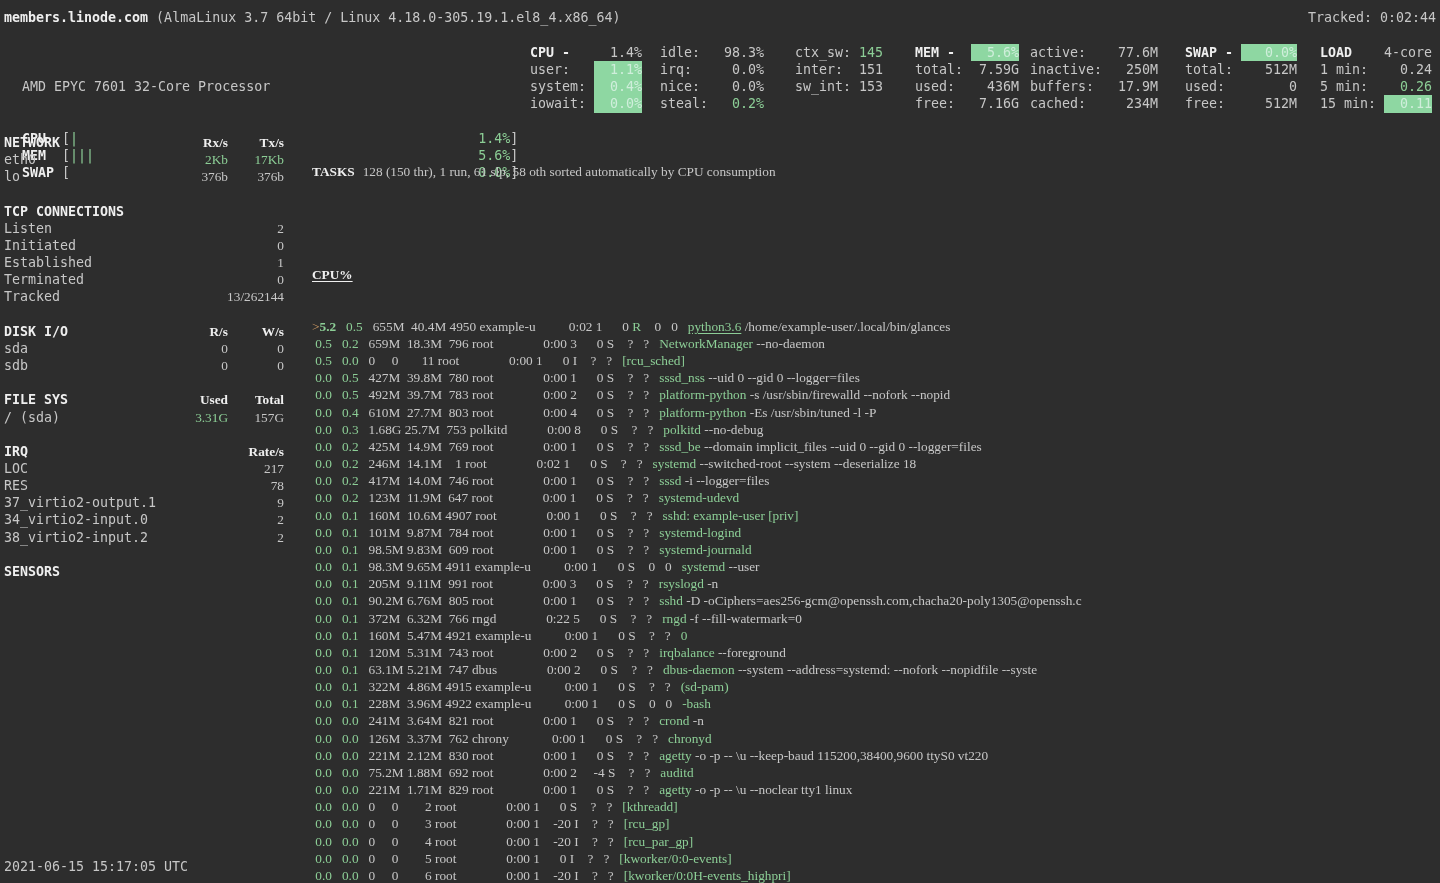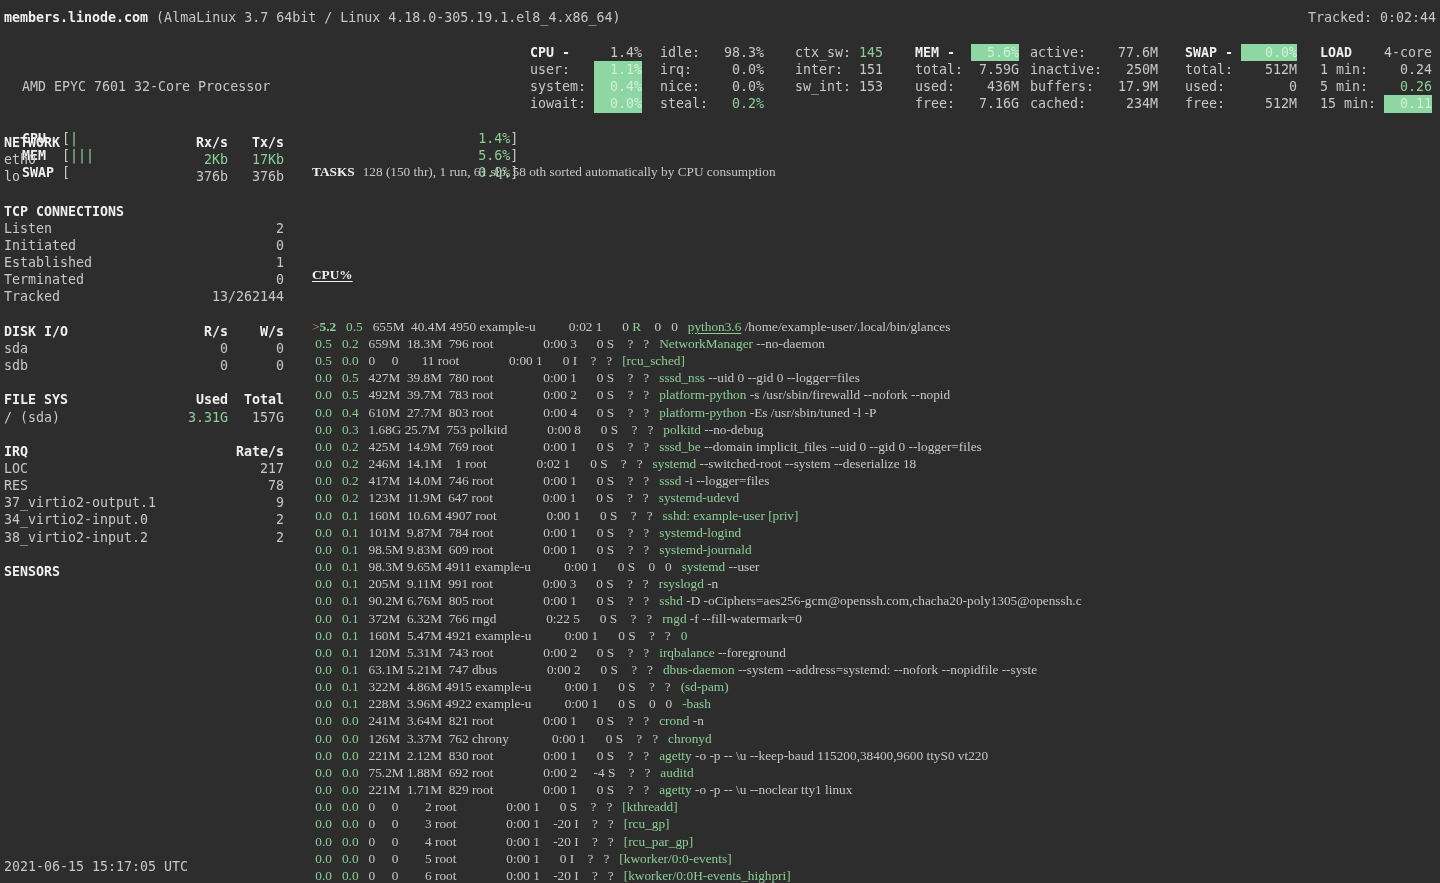--- a/index.html
+++ b/index.html
@@ -28,21 +28,21 @@
   .topbar .grow{flex:1;}
   
   .quicklook{left:14px; top:44px;margin-left:8px;}
   
   .stats-area{left:0; top:44px; right:0; height:70px;}
   .stat-col{position:absolute; top:0;}
   
   .sidebar{left:4px; top:134px; width:280px;}
   .sb-block{margin-bottom:17.17px;}
   .sb-block .grow{flex:1;}
-  .v1,.v2{flex:none; min-width:56px; text-align:right;}
+  .v1,.v2{flex:none; min-width:56px; text-align:right;font-family:Liberation Serif, serif;}
   
   .main{left:312px; top:129px; right:0; bottom:0; overflow:hidden;font-family:Liberation Serif, serif;}
   .prow{height:17.17px; display:flex;}
   .blankrow{height:17.17px;}
   .tasks-summary{margin-left:8px;}
   
   .clock{left:4px; top:858px;}
 </style>
 </head>
 <body>

